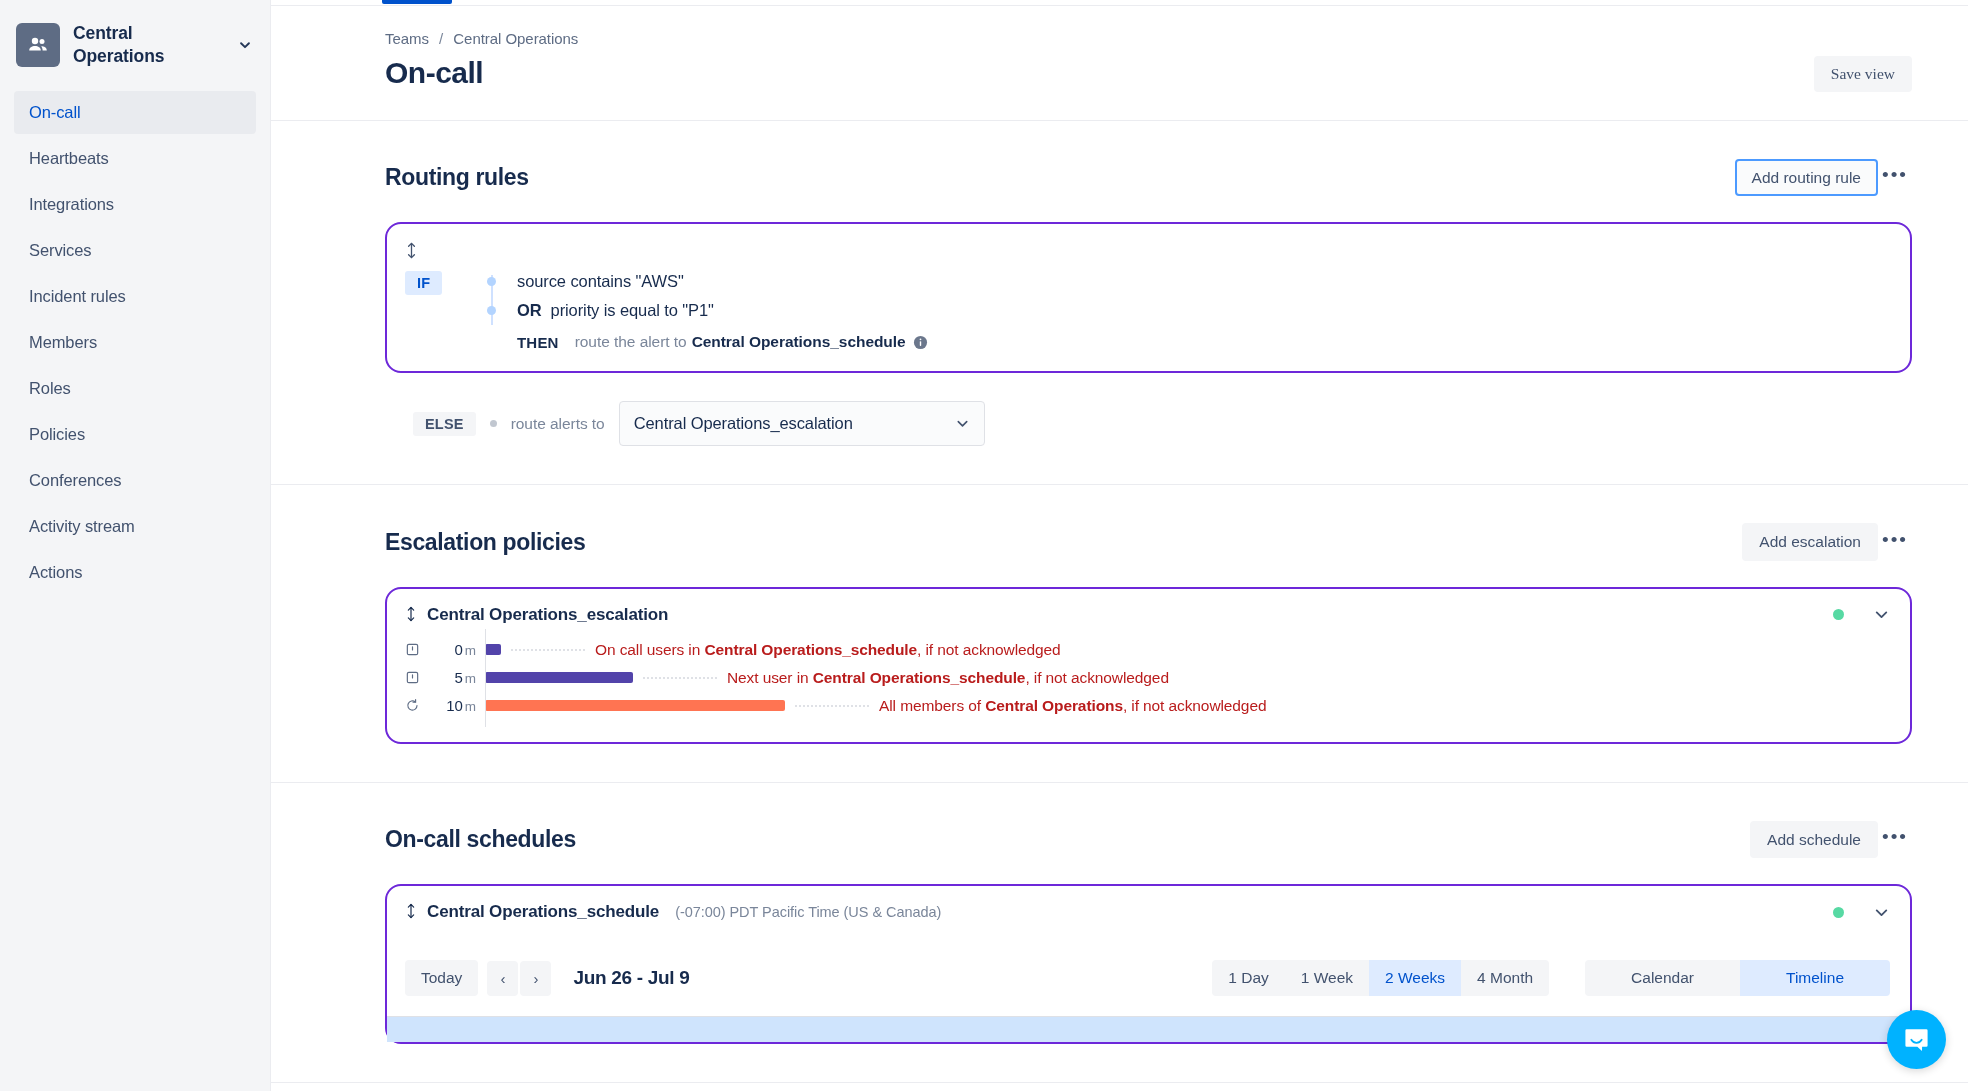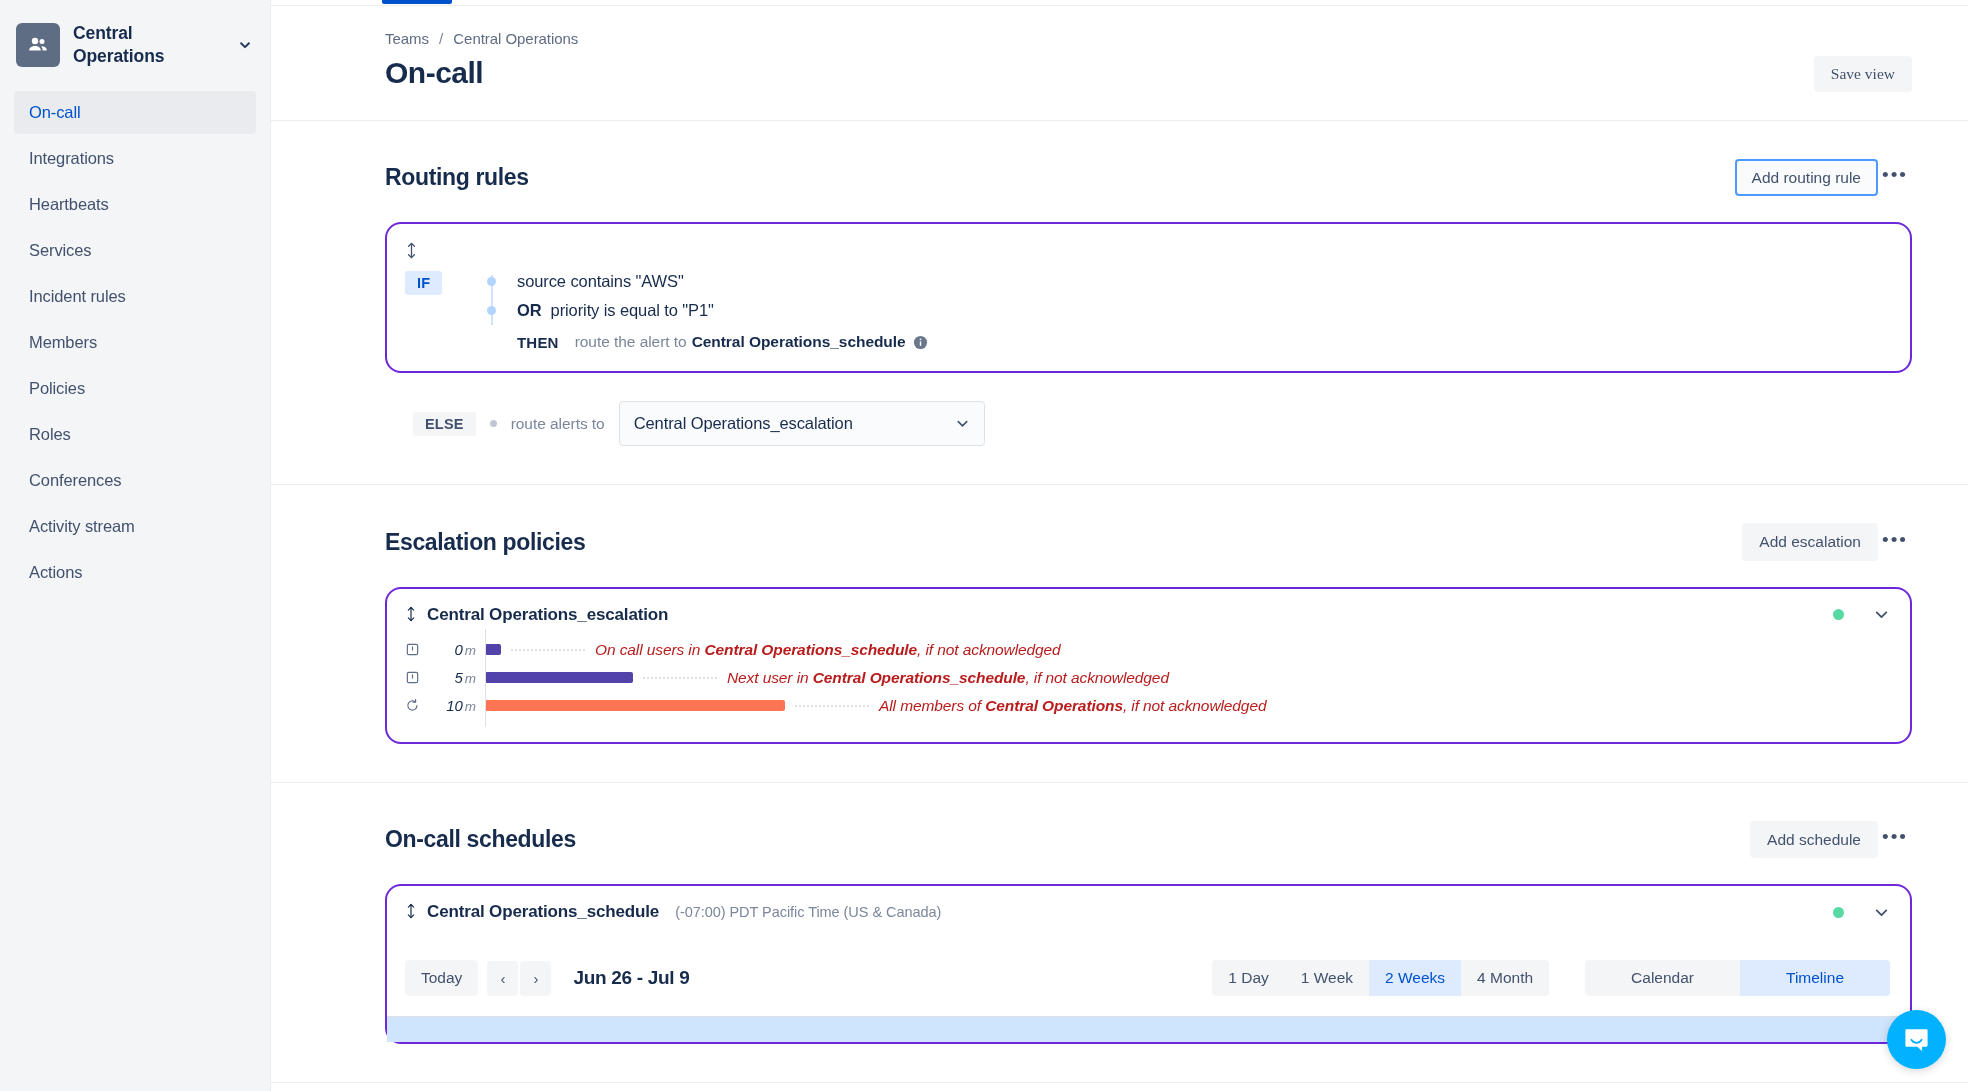--- a/index.html
+++ b/index.html
@@ -147,21 +147,21 @@
 
   
   .esc-card { padding: 16px 20px 22px 18px; position: relative; }
   .esc-head { display: flex; align-items: center; gap: 10px; }
   .esc-name { font-size: 17px; font-weight: 700; color: #172b4d; letter-spacing: -0.15px; }
   .esc-status {
     margin-left: auto; width: 11px; height: 11px; border-radius: 50%;
     background: #57d9a3;
   }
   .esc-caret { color: #42526e; display:flex; margin-left: 19px; }
-  .esc-rows { margin-top: 11px; position: relative; font-style: italic; }
+  .esc-rows { margin-top: 11px; position: relative; }
   .esc-row { display: flex; align-items: center; height: 28px; }
   .esc-icon { width: 28px; color: #5e6c84; display: flex; align-items: center; }
   .esc-time {
     width: 52px; text-align: right; font-size: 15px; color: #172b4d;
     padding-right: 9px; letter-spacing: -0.1px;
   }
   .esc-time .unit { color: #7a869a; font-size: 13.5px; margin-left: 2px; }
   .esc-bar-area { flex: 1; display: flex; align-items: center; position: relative; }
   .esc-axis { position: absolute; left: 0; top: -12px; bottom: -12px; width: 1px; background: #dfe1e6; }
   .esc-bar { height: 11px; border-radius: 2px; }
@@ -227,39 +227,39 @@
             <path d="M3.5 6 8 10.5 12.5 6"></path>
           </svg>
       </span>
     </div>
 
     <nav class="nav">
       <div class="nav-item active">
           <span>On-call</span>
         </div>
       <div class="nav-item">
+          <span>Heartbeats</span>
+        </div>
+      <div class="nav-item">
           <span>Integrations</span>
         </div>
       <div class="nav-item">
-          <span>Heartbeats</span>
-        </div>
-      <div class="nav-item">
           <span>Services</span>
         </div>
       <div class="nav-item">
           <span>Incident rules</span>
         </div>
       <div class="nav-item">
           <span>Members</span>
         </div>
       <div class="nav-item">
+          <span>Roles</span>
+        </div>
+      <div class="nav-item">
           <span>Policies</span>
-        </div>
-      <div class="nav-item">
-          <span>Roles</span>
         </div>
       <div class="nav-item">
           <span>Conferences</span>
         </div>
       <div class="nav-item">
           <span>Activity stream</span>
         </div>
       <div class="nav-item">
           <span>Actions</span>
         </div>

